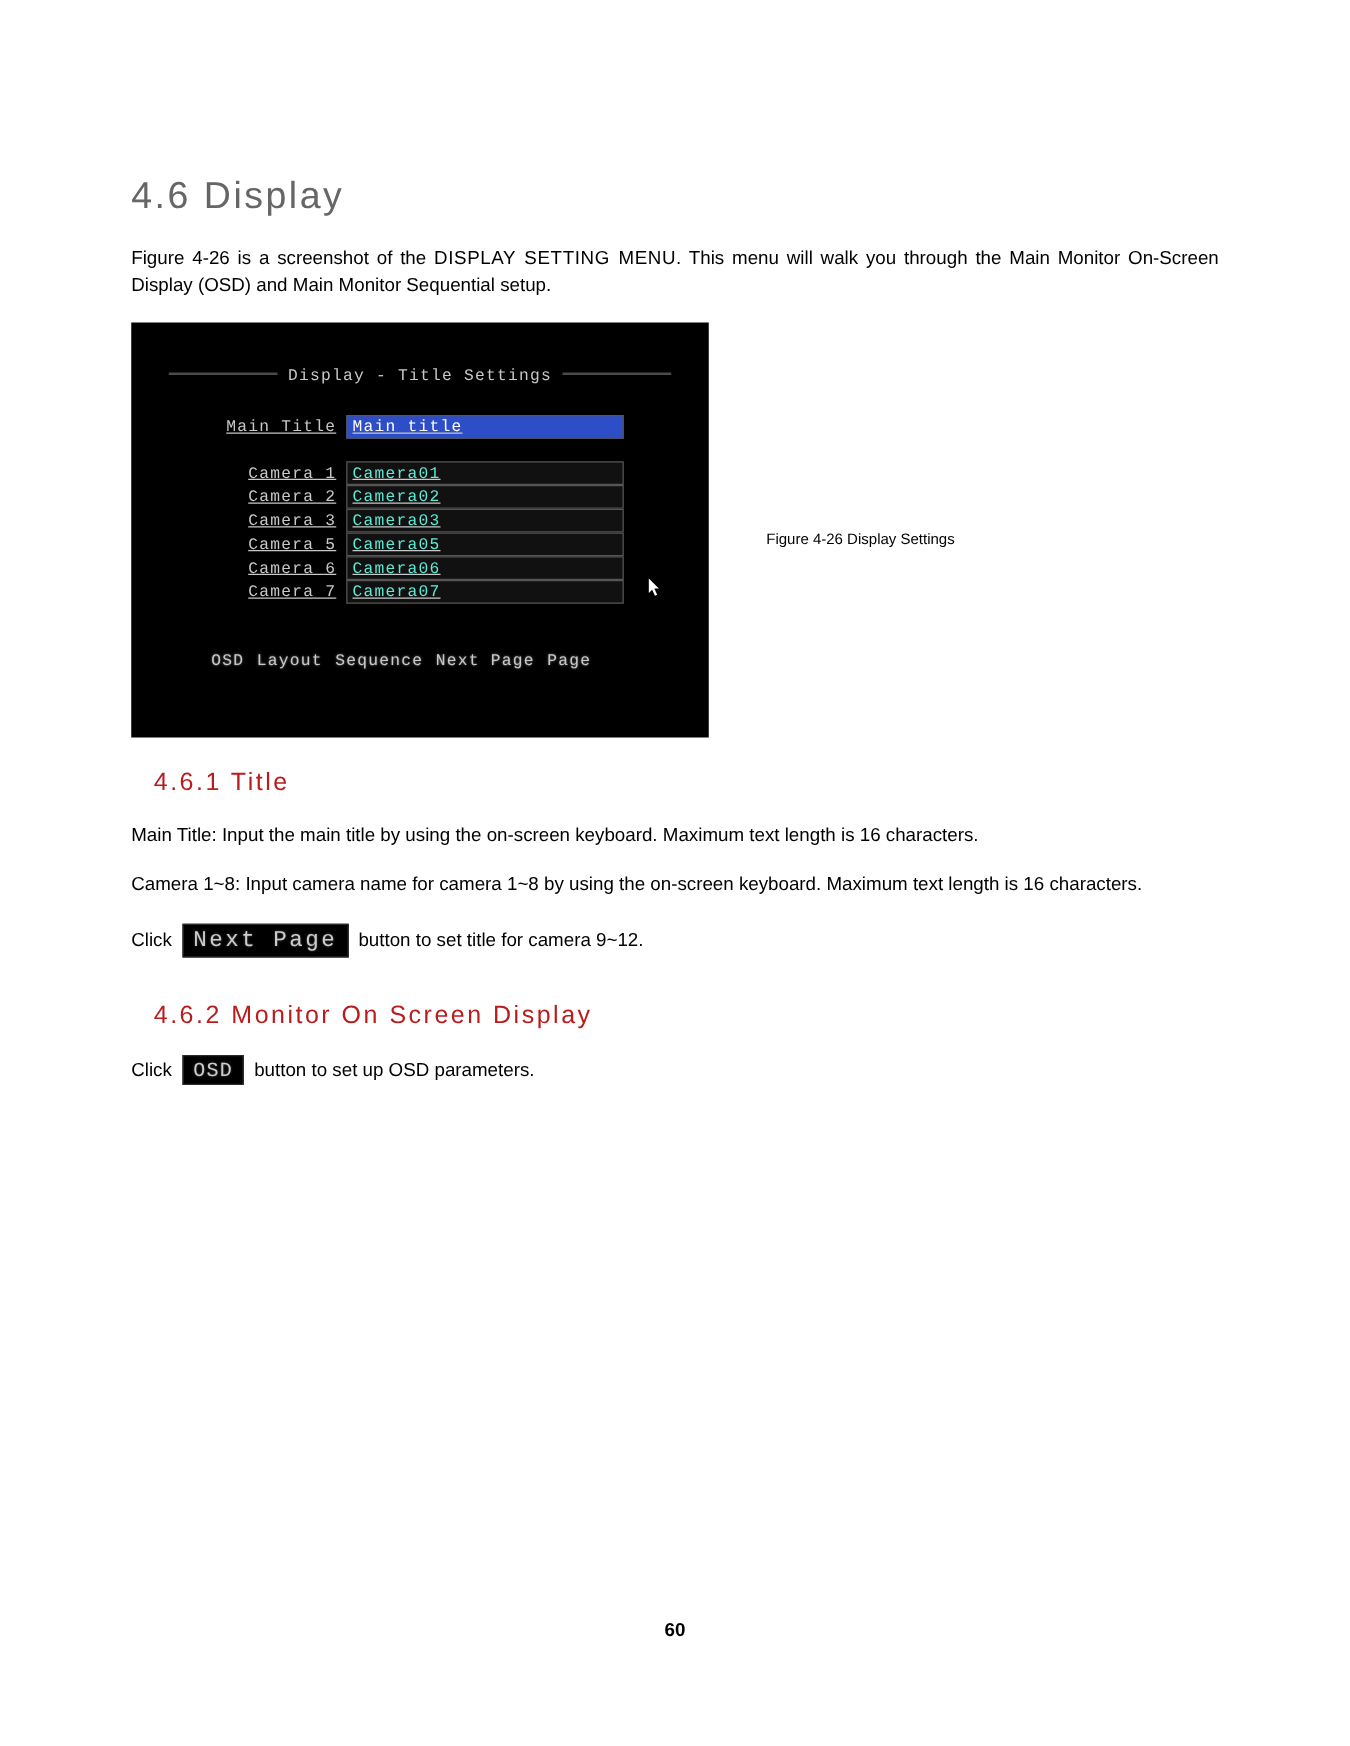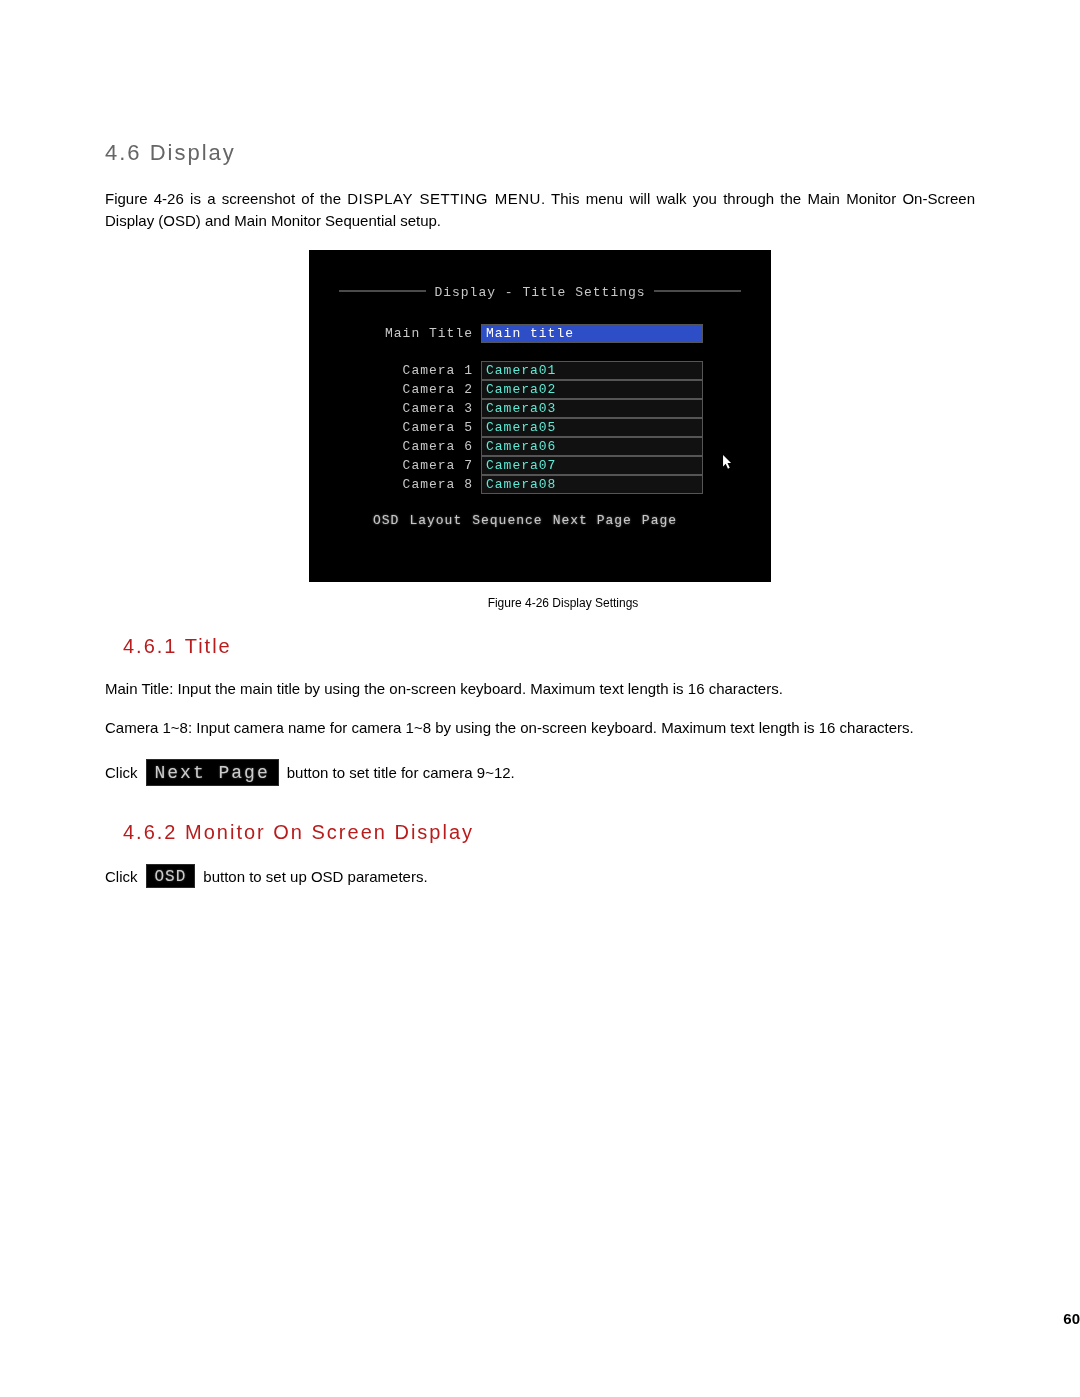--- a/index.html
+++ b/index.html
@@ -11,43 +11,43 @@
   }
   .page {
     width: 1080px;
     height: 1397px;
     box-sizing: border-box;
     padding: 140px 105px 40px 105px;
     position: relative;
   }
 
   
-  .h46   { font-size: 22px; color: #666; letter-spacing: 2px; margin: 0 0 22px 0; font-weight: 400; }
+  .h46   { font-size: 30px; color: #666; letter-spacing: 2px; margin: 0 0 22px 0; font-weight: 400; }
   .h461,
   .h462  { font-size: 20px; color: #b91c1c; letter-spacing: 2px; margin: 0 0 20px 0; font-weight: 400; padding-left: 18px; }
 
   .p     { font-size: 15px; line-height: 1.45; margin: 0 0 18px 0; text-align: justify; }
   .small-caps1 { font-variant: small-caps; letter-spacing: .5px; margin-top: 46px; }
 
   
-  .shot-wrap { display: flex; flex-direction: column; align-items: center; margin: 10px 0 25px 0; }
+  .shot-wrap { display: flex; flex-direction: row; align-items: center; margin: 10px 0 25px 0; }
   .shot {
     width: 462px; height: 332px;
     background: #000;
     position: relative;
     font-family: "Courier New", monospace;
     color: #c8c8c8;
     font-size: 13px;
     letter-spacing: 1px;
   }
   .shot-hr  { position: absolute; left: 30px; right: 30px; height: 2px; background: #4a4a4a; }
   .shot-hrT { top: 40px; }
   .shot-hrTitle { position: absolute; top: 35px; left: 0; right: 0; text-align: center; background: transparent; }
   .shot-hrTitle span { padding: 0 8px; background: #000; }
-  .shot-body { position: absolute; top: 74px; left: 62px; right: 68px; }
+  .shot-body { position: absolute; top: 74px; left: 62px; right: 68px; text-decoration: underline; }
   .shot-row  { display: flex; align-items: center; height: 19px; margin-bottom: 0px; }
   .shot-label{ width: 102px; text-align: right; padding-right: 8px; white-space: nowrap; }
   .shot-input{
     flex: 1 1 auto; height: 17px; line-height: 17px;
     border: 1px solid #555; background: #111; color: #5eead4;
     padding: 0 4px; white-space: nowrap; overflow: hidden;
   }
   .shot-input.sel{ background: #2e4ec7; color: #fff; }
   .shot-menu {
     position: absolute; bottom: 54px; left: 64px; right: 30px;
@@ -67,22 +67,22 @@
     font-family: "Courier New", monospace;
     font-size: 18px; letter-spacing: 2px;
     padding: 3px 8px 2px; margin: 0 2px;
     border: 1px solid #2a2a2a;
     text-shadow: 0 0 2px rgba(255,255,255,.35);
   }
   .inline-btn.small { font-size: 16px; padding: 3px 8px 1px; letter-spacing: 1px; }
   .click-line { margin: 20px 0; display: flex; align-items: center; gap: 6px; }
 
   .page-num {
-    position: absolute; bottom: 70px; left: 0; right: 0;
-    text-align: right; font-weight: bold; font-size: 15px;
+    position: absolute; bottom: 84px; left: 0; right: 0;
+    text-align: center; font-weight: bold; font-size: 15px;
   }
 </style>
 </head>
 <body>
 
 <div class="page">
 
   <h1 class="h46">
     <span>4.6</span>
     <span>Display</span>
@@ -119,24 +119,20 @@
           <div class="shot-input">Camera05</div>
         </div>
         <div class="shot-row">
           <div class="shot-label">Camera 6</div>
           <div class="shot-input">Camera06</div>
         </div>
         <div class="shot-row">
           <div class="shot-label">Camera 7</div>
           <div class="shot-input">Camera07</div>
         </div>
-        <div class="shot-row">
-          <div class="shot-label">Camera 8</div>
-          <div class="shot-input">Camera08</div>
-        </div>
       </div>
 
       <div class="shot-menu">
         <span>OSD</span>
         <span>Layout</span>
         <span>Sequence</span>
         <span>Next Page</span>
         <span>Page</span>
       </div>
 

